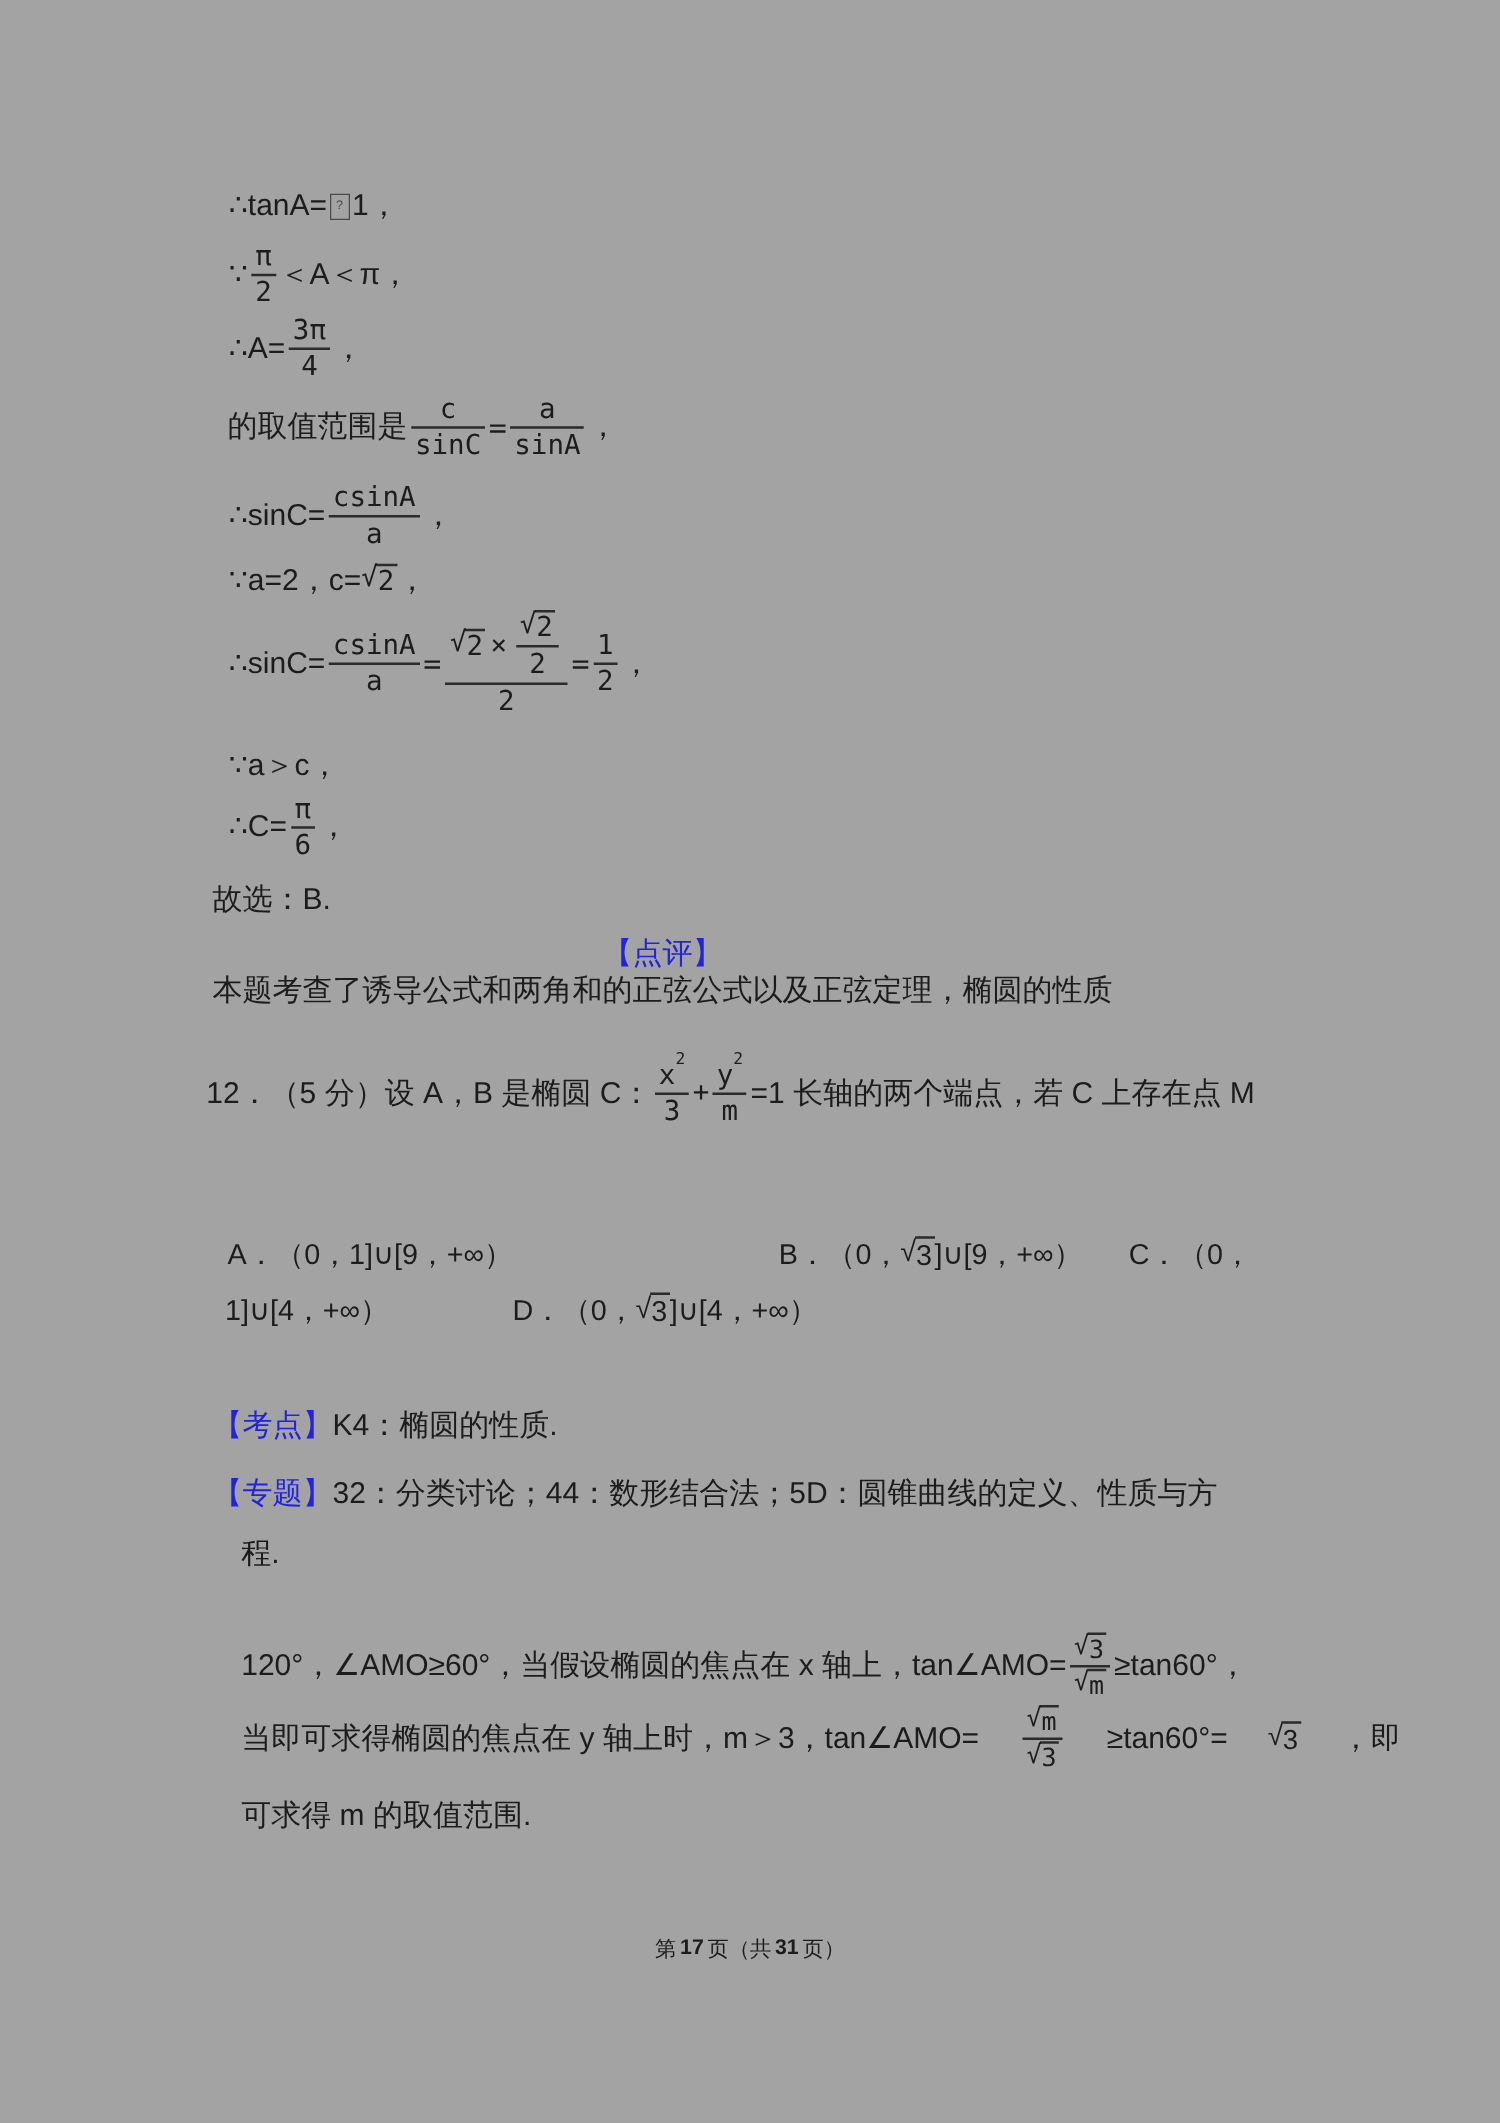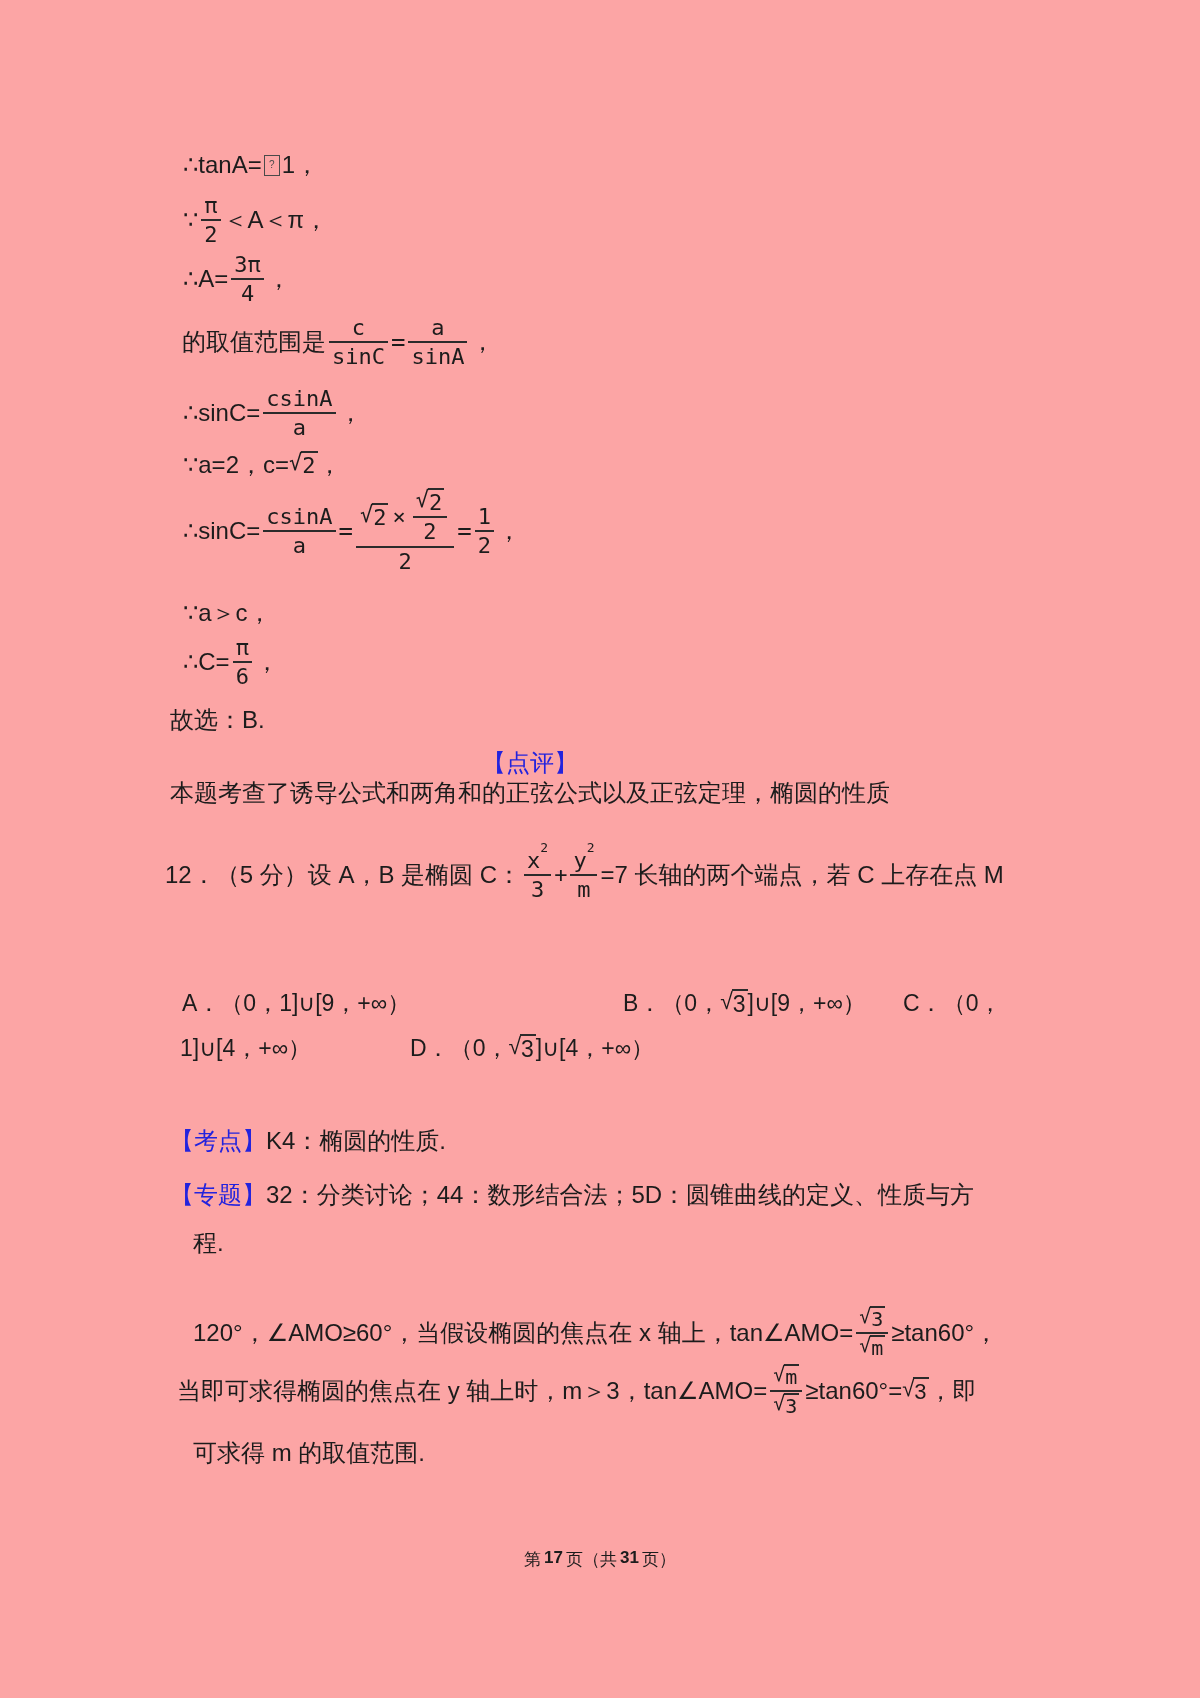--- a/index.html
+++ b/index.html
@@ -1,17 +1,17 @@
 <!DOCTYPE html>
 <html><head>
 <meta charset="utf-8">
 <style>
   html,body{margin:0;padding:0;background:#ffffff;}
   .page{
-    position:relative;width:1200px;height:1698px;background:#fca5a5;
+    position:relative;width:1200px;height:1698px;background:#a3a3a3;
     font-family:"Liberation Sans","DejaVu Sans",sans-serif;
     color:#1c1c1c;overflow:hidden;
   }
   .line{
     position:absolute;display:flex;align-items:center;
     font-size:24px;white-space:pre;line-height:30px;
   }
   .mono{font-family:"DejaVu Sans Mono","Liberation Mono",monospace;}
   .blabel{color:#2323dd;}
   
@@ -120,21 +120,21 @@
 
   <div class="line" style="top:748px;left:170px;flex-direction:column;">
     <span class="blabel">【点评】</span><span>本题考查了诱导公式和两角和的正弦公式以及正弦定理，椭圆的性质</span>
   </div>
 
   <div class="line" style="top:848px;left:165px;">
     <span>12．（5 分）设 A，B 是椭圆 C：</span>
     <span class="frac"><span class="num nrow"><span>x</span><span class="exp">2</span></span><span class="bar"></span><span class="den">3</span></span>
     <span class="mono" style="font-size:22px;">+</span>
     <span class="frac"><span class="num nrow"><span>y</span><span class="exp">2</span></span><span class="bar"></span><span class="den">m</span></span>
-    <span>=7 长轴的两个端点，若 C 上存在点 M</span>
+    <span>=1 长轴的两个端点，若 C 上存在点 M</span>
   </div>
 
 
   <div class="line opt" style="top:988px;left:182px;">
     <span>A．</span><span>（0，1]∪[9，+∞）</span>
   </div>
   <div class="line opt" style="top:988px;left:623px;">
     <span>B．</span><span>（0，</span><span class="sqrt"><span class="sym">√</span><span class="rad">3</span></span><span>]∪[9，+∞）</span>
   </div>
   <div class="line opt" style="top:988px;left:903px;">
@@ -157,21 +157,21 @@
   </div>
   <div class="line" style="top:1228px;left:193px;">
     <span>程.</span>
   </div>
 
   <div class="line" style="top:1306px;left:193px;">
     <span>120°，∠AMO≥60°，当假设椭圆的焦点在 x 轴上，tan∠AMO=</span>
     <span class="frac small"><span class="num"><span class="sqrt"><span class="sym">√</span><span class="rad">3</span></span></span><span class="bar"></span><span class="den"><span class="sqrt"><span class="sym">√</span><span class="rad">m</span></span></span></span>
     <span>≥tan60°，</span>
   </div>
-  <div class="line" style="top:1364px;left:177px;">
+  <div class="line" style="top:1364px;left:193px;gap:32px;">
     <span>当即可求得椭圆的焦点在 y 轴上时，m＞3，tan∠AMO=</span>
     <span class="frac small"><span class="num"><span class="sqrt"><span class="sym">√</span><span class="rad">m</span></span></span><span class="bar"></span><span class="den"><span class="sqrt"><span class="sym">√</span><span class="rad">3</span></span></span></span>
     <span>≥tan60°=</span>
     <span class="sqrt" style="font-size:22px;"><span class="sym">√</span><span class="rad">3</span></span>
     <span>，即</span>
   </div>
   <div class="line" style="top:1438px;left:193px;">
     <span>可求得 m 的取值范围.</span>
   </div>
 

